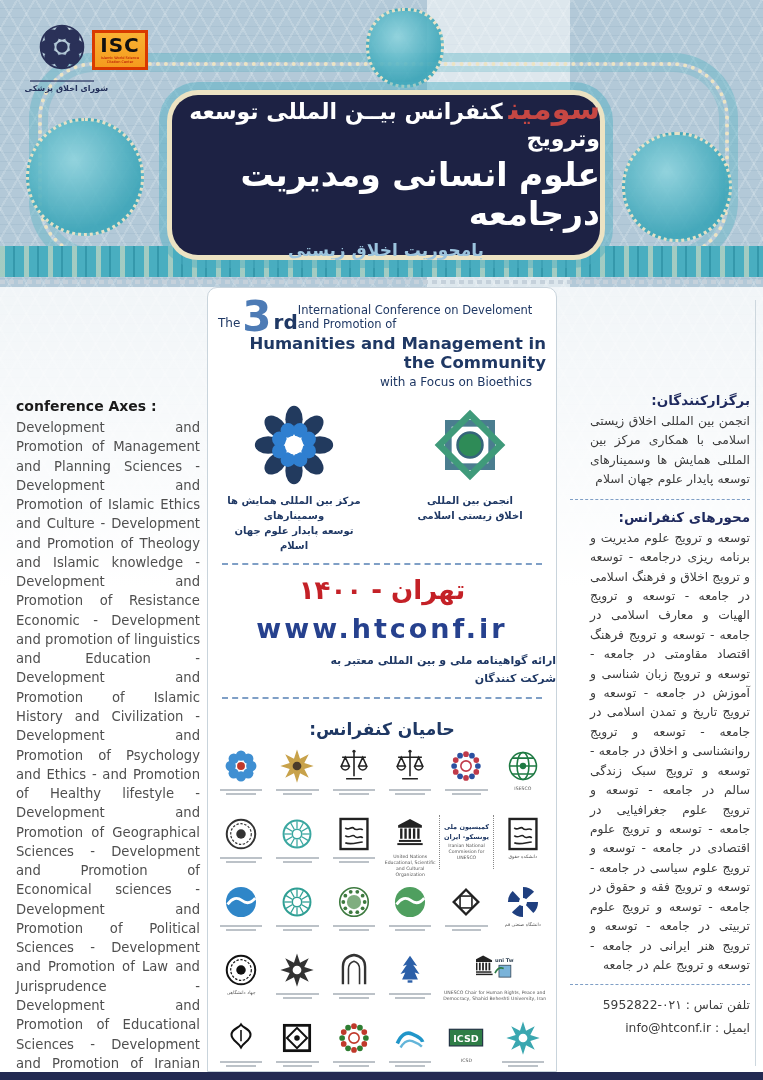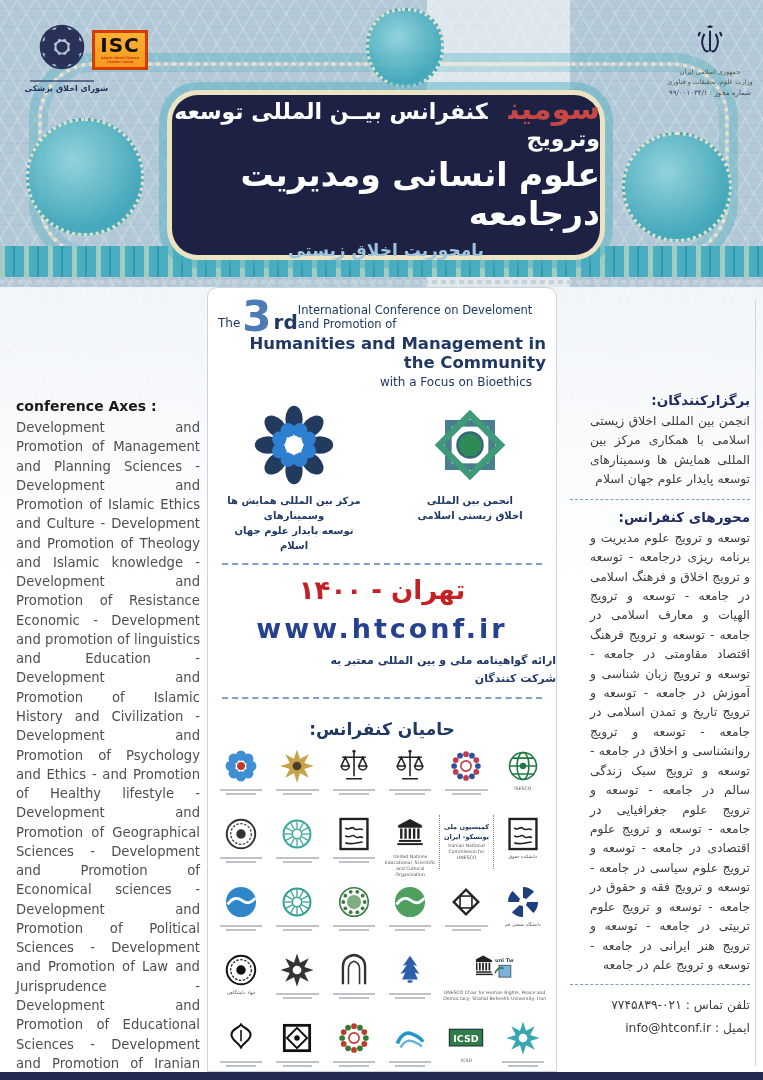--- a/index.html
+++ b/index.html
@@ -18,21 +18,21 @@
   .orn-right{left:622px;top:132px;width:104px;height:104px;}
   .orn-top{left:366px;top:8px;width:72px;height:74px;border-radius:46% 46% 50% 50%;}
   .orn-band{position:absolute;left:0;top:246px;width:763px;height:31px;
     background:#49aec0;background-image:repeating-linear-gradient(90deg, rgba(236,228,196,.55) 0 5px, transparent 5px 13px, rgba(32,130,150,.5) 13px 15px, transparent 15px 24px);}
   .orn-dots{position:absolute;left:0;top:280px;width:763px;height:4px;background:repeating-linear-gradient(90deg,#c5d1db 0 5px,transparent 5px 9px);}
   
   .banner{position:absolute;left:172px;top:95px;width:428px;height:160px;background:#1d2244;border-radius:26px;
     box-shadow:0 0 0 5px #ece3c3, 0 0 0 13px rgba(73,174,192,.45);
     display:flex;flex-direction:column;justify-content:center;align-items:center;direction:rtl;color:#fff;}
   .banner .l1{font-size:22px;font-weight:bold;}
-  .banner .l1 .red{color:#c64743;font-size:30px;margin-left:21px;}
+  .banner .l1 .red{color:#c64743;font-size:30px;margin-left:6px;}
   .banner .l2{font-size:33px;font-weight:bold;margin-top:4px;}
   .banner .l3{font-size:17px;color:#9cc4de;margin-top:7px;font-weight:bold;}
   
   .uni-wrap{position:absolute;left:16px;top:20px;width:92px;text-align:center;}
   .uni-wrap svg{width:54px;height:54px;}
   .uni-cap{font-size:8px;font-weight:bold;color:#23305a;direction:rtl;line-height:1.3;text-align:right;}
   .uni-squig{width:70%;height:2px;margin:2px auto;background:#3a466e;opacity:.7;}
   .isc-box{position:absolute;left:92px;top:30px;width:56px;height:40px;background:linear-gradient(#f9b233,#f59b1e);
     border:3px solid #d93a00;box-sizing:border-box;text-align:center;}
   .isc-box .big{font-size:20px;font-weight:bold;color:#111;line-height:24px;letter-spacing:1px;}
@@ -111,37 +111,20 @@
           <circle cx="24" cy="24" r="19" fill="none" stroke="#2a3158" stroke-width="1.6"></circle>
         </svg></span>
     <div class="uni-squig"></div>
     <div class="uni-cap">شورای اخلاق پزشکی</div>
   </div>
   <div class="isc-box">
     <div class="big">ISC</div>
     <div class="sub">Islamic World Science Citation Center</div>
   </div>
 
-  <div class="emblem-wrap">
-    <span id="iranIcon"><svg viewBox="0 0 48 48">
-          <g stroke="#1c2142" stroke-width="2.5" fill="none">
-            <path d="M24 11v26"></path>
-            <path d="M17 15q-6 10 0 20 3 4 5 1"></path>
-            <path d="M31 15q6 10 0 20-3 4-5 1"></path>
-            <path d="M12 13q-3 2-2 5"></path>
-            <path d="M36 13q3 2 2 5"></path>
-          </g>
-          <path d="M20 6q4-4 8 0-4 3-8 0z" fill="#1c2142"></path>
-        </svg></span>
-    <div class="emblem-lines">
-      <div>جمهوری اسلامی ایران</div>
-      <div>وزارت علوم، تحقیقات و فناوری</div>
-      <div class="lic">شماره مجوز : ۹۹/۰۰۱۰۳۴/۱</div>
-    </div>
-  </div>
 
   <div class="banner">
     <div class="l1">
       <span class="red">سومین</span><span>کنفرانس بیــن المللی توسعه وترویج</span>
     </div>
     <div class="l2">علوم انسانی ومدیریت درجامعه</div>
     <div class="l3">بامحوریت اخلاق زیستی</div>
   </div>
 
   <div class="white-overlay"></div>
@@ -555,19 +538,19 @@
   </div>
 
   <div class="right-col">
     <div class="rc-title">برگزارکنندگان:</div>
     <div class="rc-body">انجمن بین المللی اخلاق زیستی اسلامی با همکاری مرکز بین المللی همایش ها وسمینارهای توسعه پایدار علوم جهان اسلام</div>
     <div class="rc-dash"></div>
     <div class="rc-title">محورهای کنفرانس:</div>
     <div class="rc-body">توسعه و ترویج علوم مدیریت و برنامه ریزی درجامعه - توسعه و ترویج اخلاق و فرهنگ اسلامی در جامعه - توسعه و ترویج الهیات و معارف اسلامی در جامعه - توسعه و ترویج فرهنگ اقتصاد مقاومتی در جامعه - توسعه و ترویج زبان شناسی و آموزش در جامعه - توسعه و ترویج تاریخ و تمدن اسلامی در جامعه - توسعه و ترویج روانشناسی و اخلاق در جامعه - توسعه و ترویج سبک زندگی سالم در جامعه - توسعه و ترویج علوم جغرافیایی در جامعه - توسعه و ترویج علوم اقتصادی در جامعه - توسعه و ترویج علوم سیاسی در جامعه - توسعه و ترویج فقه و حقوق در جامعه - توسعه و ترویج علوم تربیتی در جامعه - توسعه و ترویج هنر ایرانی در جامعه - توسعه و ترویج علم در جامعه</div>
     <div class="rc-dash"></div>
     <div class="rc-contact">
-      <div>تلفن تماس : ۰۲۱-۷۷۴۵۸۳۹</div>
+      <div>تلفن تماس : ۰۲۱-5952822</div>
       <div>ایمیل : info@htconf.ir</div>
     </div>
   </div>
 
   <div class="footer-bar"></div>
 </div>
 
 </body></html>

